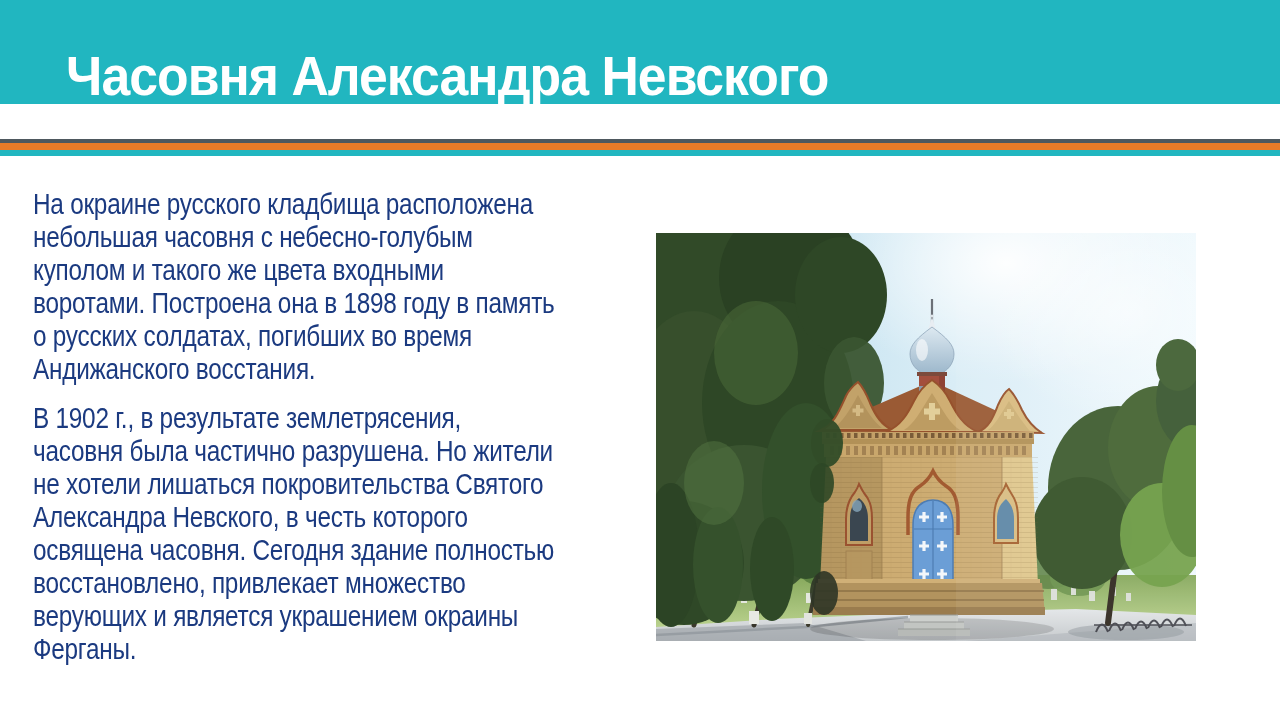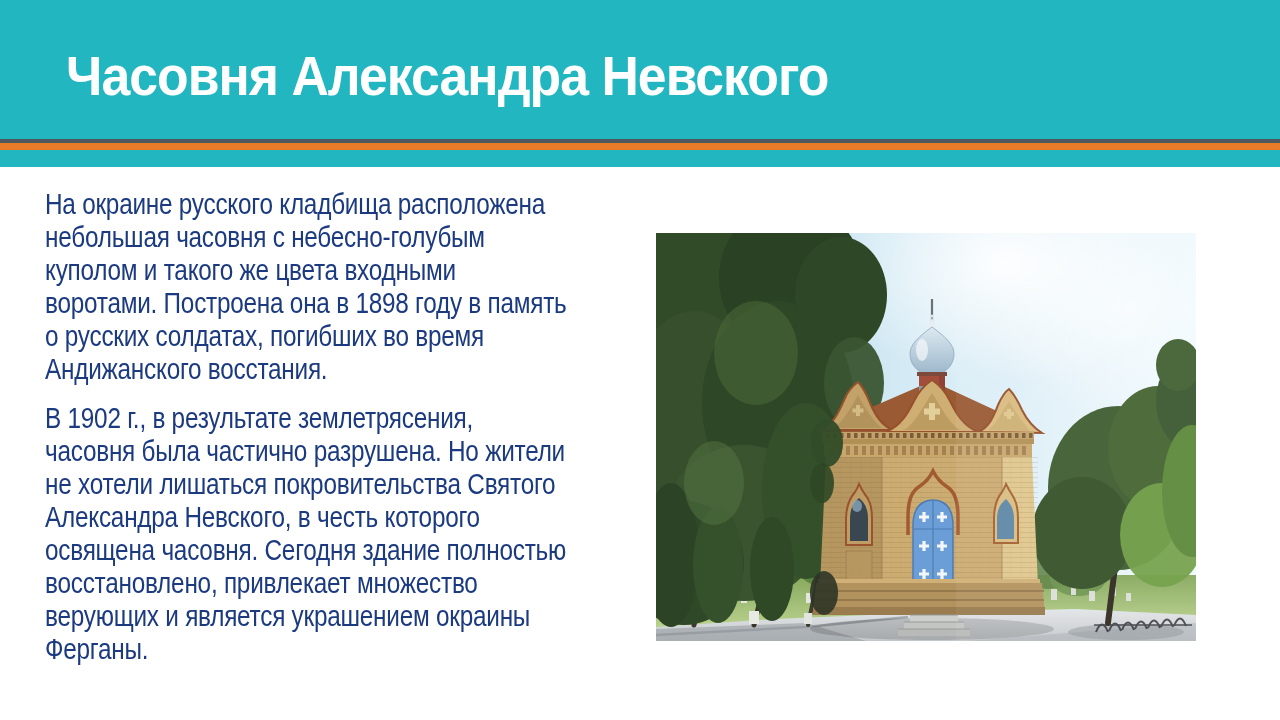--- a/index.html
+++ b/index.html
@@ -1,31 +1,31 @@
 <!DOCTYPE html>
 <html><head>
 <meta charset="utf-8">
 <style>
   html,body { margin:0; padding:0; background:#888; }
   .slide {
     position:relative; width:1280px; height:720px;
     background:#ffffff; overflow:hidden;
     font-family:"Liberation Sans","DejaVu Sans",sans-serif;
   }
-  .header-band { position:absolute; left:0; top:0; width:1280px; height:167px; background:#21b6c0; }
+  .header-band { position:absolute; left:0; top:0; width:1280px; height:104px; background:#21b6c0; }
   .stripe-gray   { position:absolute; left:0; top:139px; width:1280px; height:4px; background:#4e585e; }
   .stripe-orange { position:absolute; left:0; top:143px; width:1280px; height:7px; background:#e87b28; }
   .stripe-teal   { position:absolute; left:0; top:150px; width:1280px; height:6px; background:#21b6c0; }
   .slide-title {
     position:absolute; left:66px; top:46px; margin:0;
     color:#ffffff; font-size:55px; font-weight:700; line-height:1.1;
     white-space:nowrap; letter-spacing:-1px;
     transform:scaleX(0.94); transform-origin:0 50%;
   }
-  .body-text { position:absolute; left:33px; top:188px; width:600px; color:#1b3a80;margin-left:12px; }
+  .body-text { position:absolute; left:33px; top:188px; width:600px; color:#1b3a80; }
   .para { margin:0 0 16px 0; }
   .line {
     font-size:29px; line-height:33px; font-weight:400; white-space:nowrap;
     transform:scaleX(0.84); transform-origin:0 0; letter-spacing:-0.3px;
   }
   .photo-frame { position:absolute; left:656px; top:233px; width:540px; height:408px; }
   .photo-frame svg { display:block; }
 </style>
 </head>
 <body>

